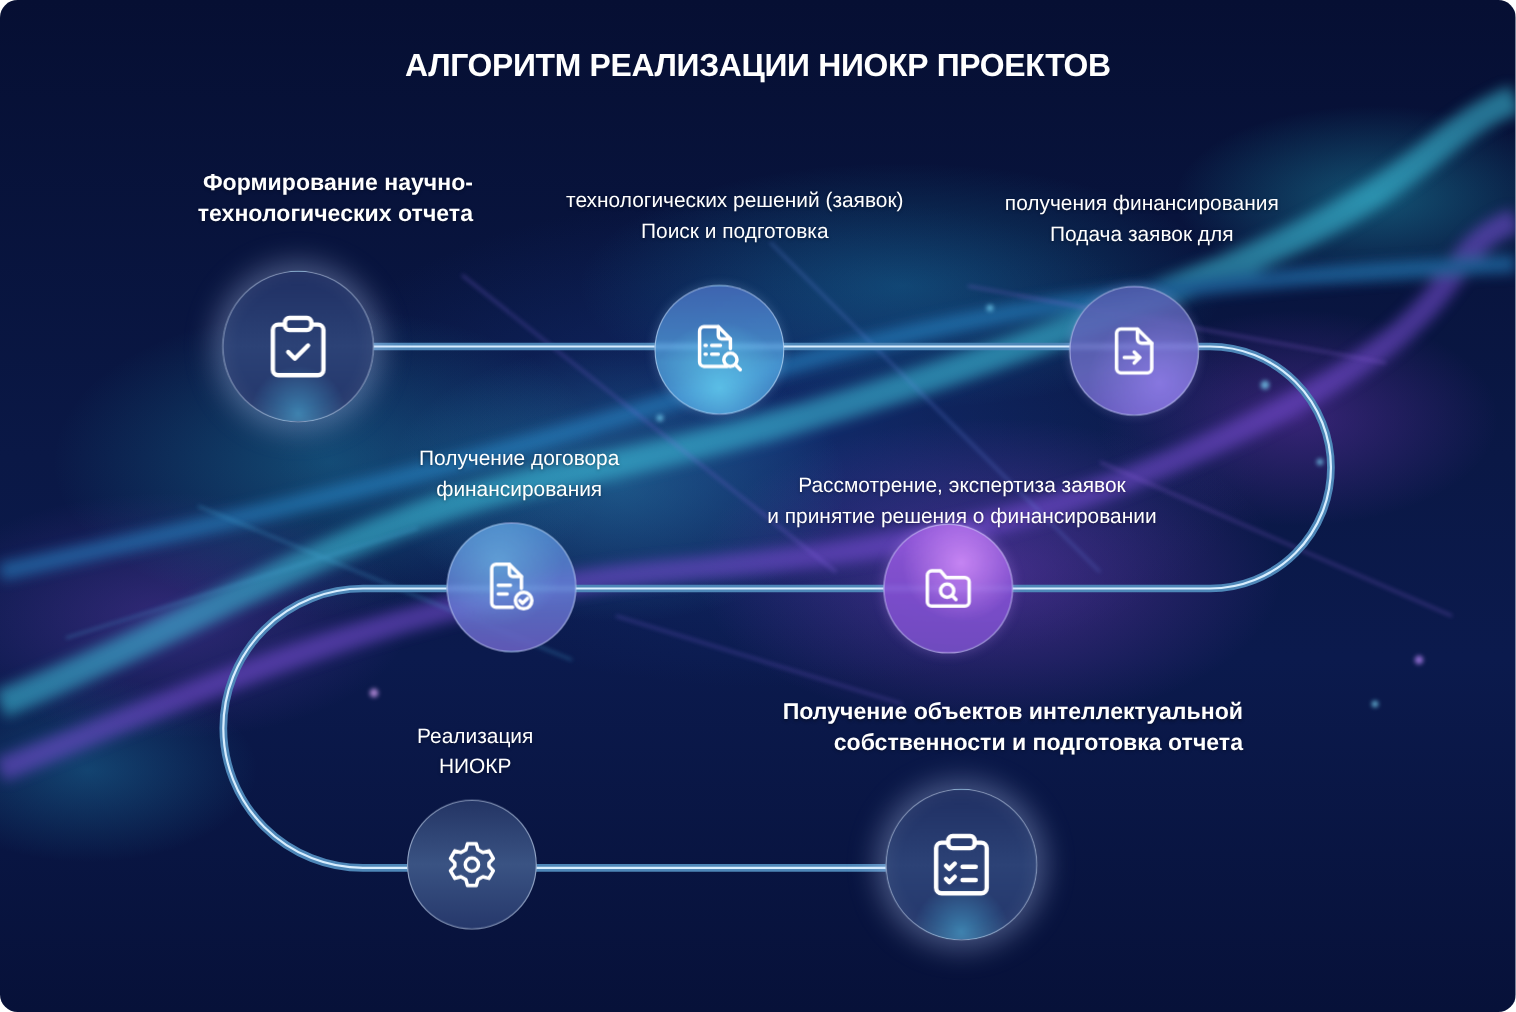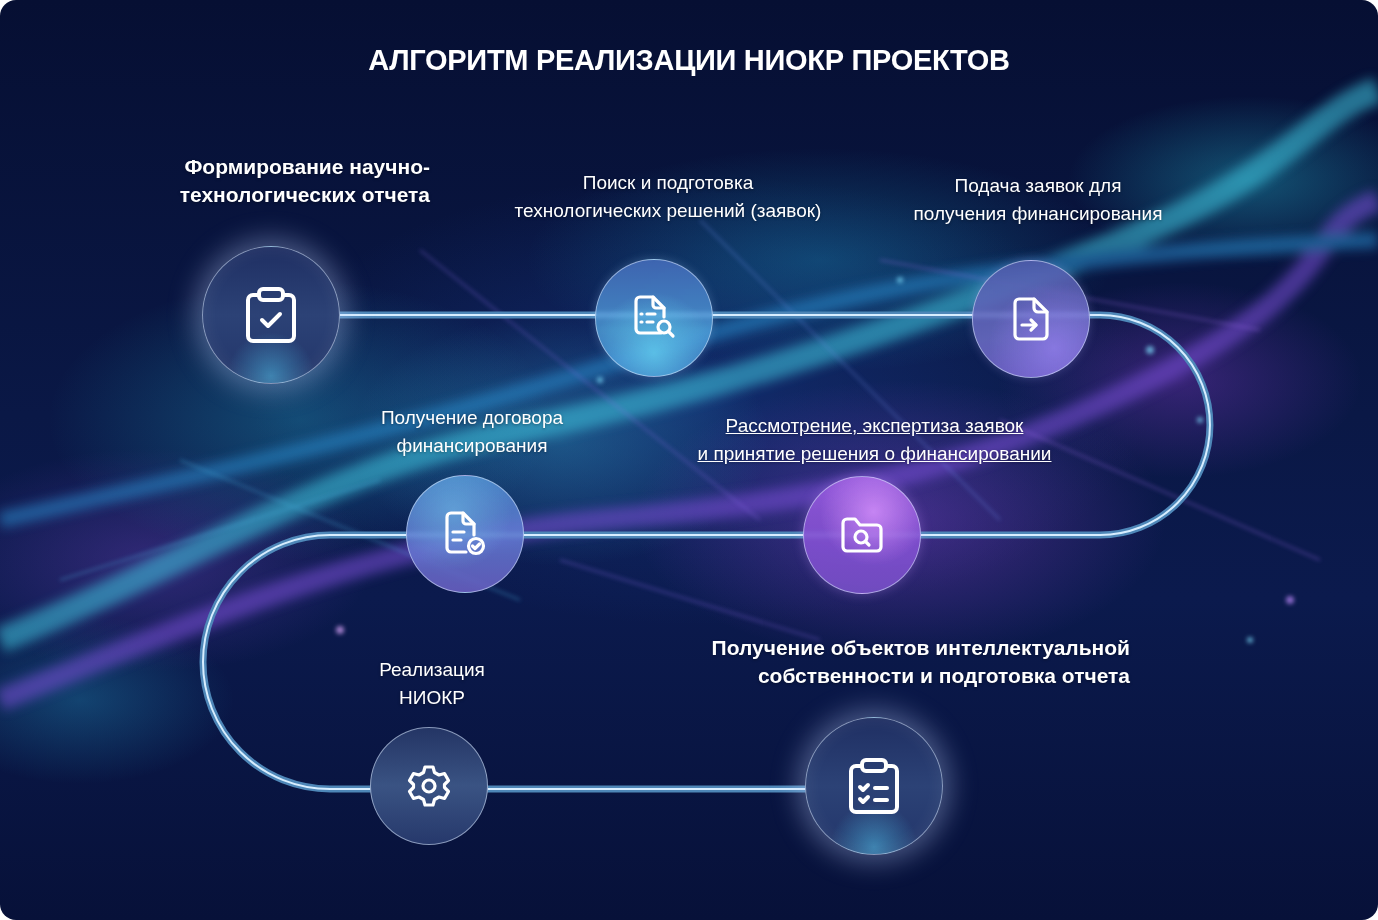--- a/index.html
+++ b/index.html
@@ -129,54 +129,54 @@
     <svg width="54" height="58" viewBox="0 0 54 58">
       <g fill="none" stroke="#ffffff" stroke-width="4" stroke-linecap="round" stroke-linejoin="round">
         <path d="M14,9 H9 a5,5 0 0 0 -5,5 V50 a5,5 0 0 0 5,5 H45 a5,5 0 0 0 5,-5 V14 a5,5 0 0 0 -5,-5 H40"></path>
         <rect x="15" y="3" width="24" height="11" rx="4"></rect>
         <path d="M18,34 L24,40 L36,28"></path>
       </g>
     </svg>
   </div>
 
   <div class="label" style="left:468px; top:169px; width:400px;">
+    <span>технологических решений (заявок)</span>
     <span>Поиск и подготовка</span>
-    <span>технологических решений (заявок)</span>
   </div>
   <div class="node glass-blue" style="left:595px; top:259px; width:118px; height:118px;">
     <svg width="46" height="46" viewBox="0 0 46 46">
       <g fill="none" stroke="#ffffff" stroke-width="3.2" stroke-linecap="round" stroke-linejoin="round">
         <path d="M30,38 H9 a4,4 0 0 1 -4,-4 V6 a4,4 0 0 1 4,-4 H22 L33,13 V22"></path>
         <path d="M22,2 V10 a3,3 0 0 0 3,3 H33"></path>
         <line x1="10" y1="19" x2="11" y2="19"></line>
           <line x1="16" y1="19" x2="24" y2="19"></line>
         <line x1="10" y1="27" x2="11" y2="27"></line>
           <line x1="16" y1="27" x2="22" y2="27"></line>
         <circle cx="33" cy="32" r="6"></circle>
         <line x1="37.5" y1="36.5" x2="42" y2="41"></line>
       </g>
     </svg>
   </div>
 
   <div class="label" style="left:878px; top:172px; width:320px;">
+    <span>получения финансирования</span>
     <span>Подача заявок для</span>
-    <span>получения финансирования</span>
   </div>
   <div class="node glass-violet" style="left:972px; top:260px; width:118px; height:118px;">
     <svg width="38" height="44" viewBox="0 0 38 44">
       <g fill="none" stroke="#ffffff" stroke-width="3.2" stroke-linecap="round" stroke-linejoin="round">
         <path d="M22,2 H7 a4,4 0 0 0 -4,4 V38 a4,4 0 0 0 4,4 H31 a4,4 0 0 0 4,-4 V15 Z"></path>
         <path d="M22,2 V11 a4,4 0 0 0 4,4 H35"></path>
         <line x1="10" y1="28" x2="24" y2="28"></line>
         <path d="M19,23 L24,28 L19,33"></path>
       </g>
     </svg>
   </div>
 
-  <div class="label" style="left:652px; top:412px; width:445px;text-decoration:underline;">
+  <div class="label" style="left:652px; top:428px; width:445px;">
     <span>Рассмотрение, экспертиза заявок</span>
     <span>и принятие решения о финансировании</span>
   </div>
   <div class="node glass-purple" style="left:803px; top:476px; width:118px; height:118px;">
     <svg width="44" height="38" viewBox="0 0 44 38">
       <g fill="none" stroke="#ffffff" stroke-width="3.2" stroke-linecap="round" stroke-linejoin="round">
         <path d="M3,7 a4,4 0 0 1 4,-4 H15 L20,9 H37 a4,4 0 0 1 4,4 V31 a4,4 0 0 1 -4,4 H7 a4,4 0 0 1 -4,-4 Z"></path>
         <circle cx="21" cy="21" r="6"></circle>
         <line x1="25.5" y1="25.5" x2="29" y2="29"></line>
       </g>

